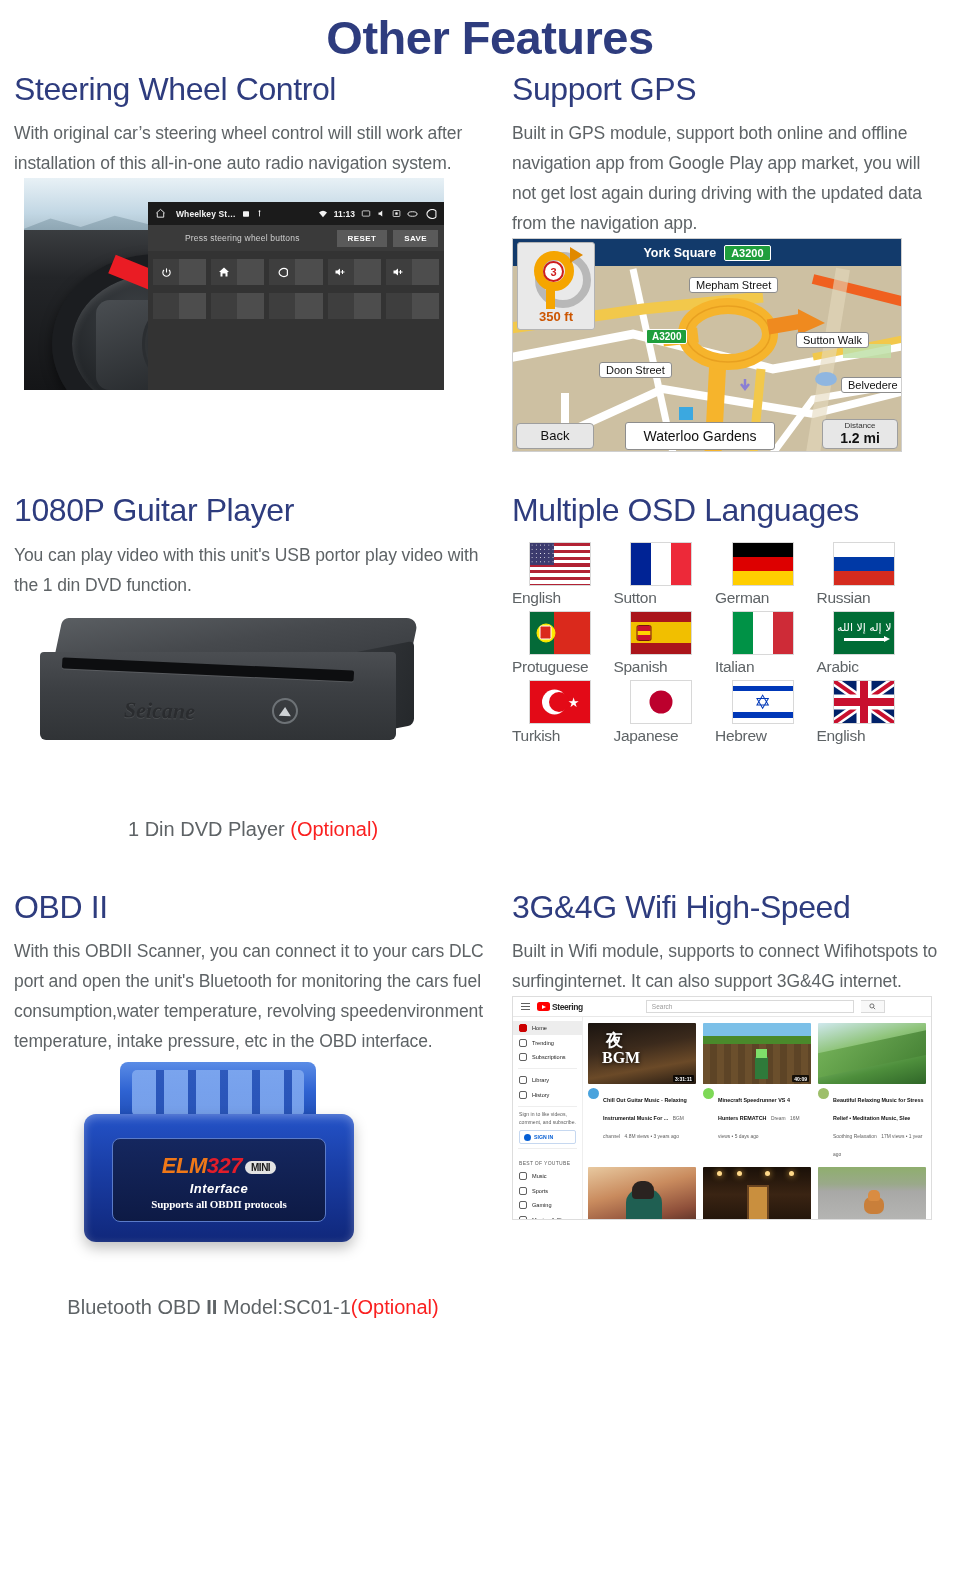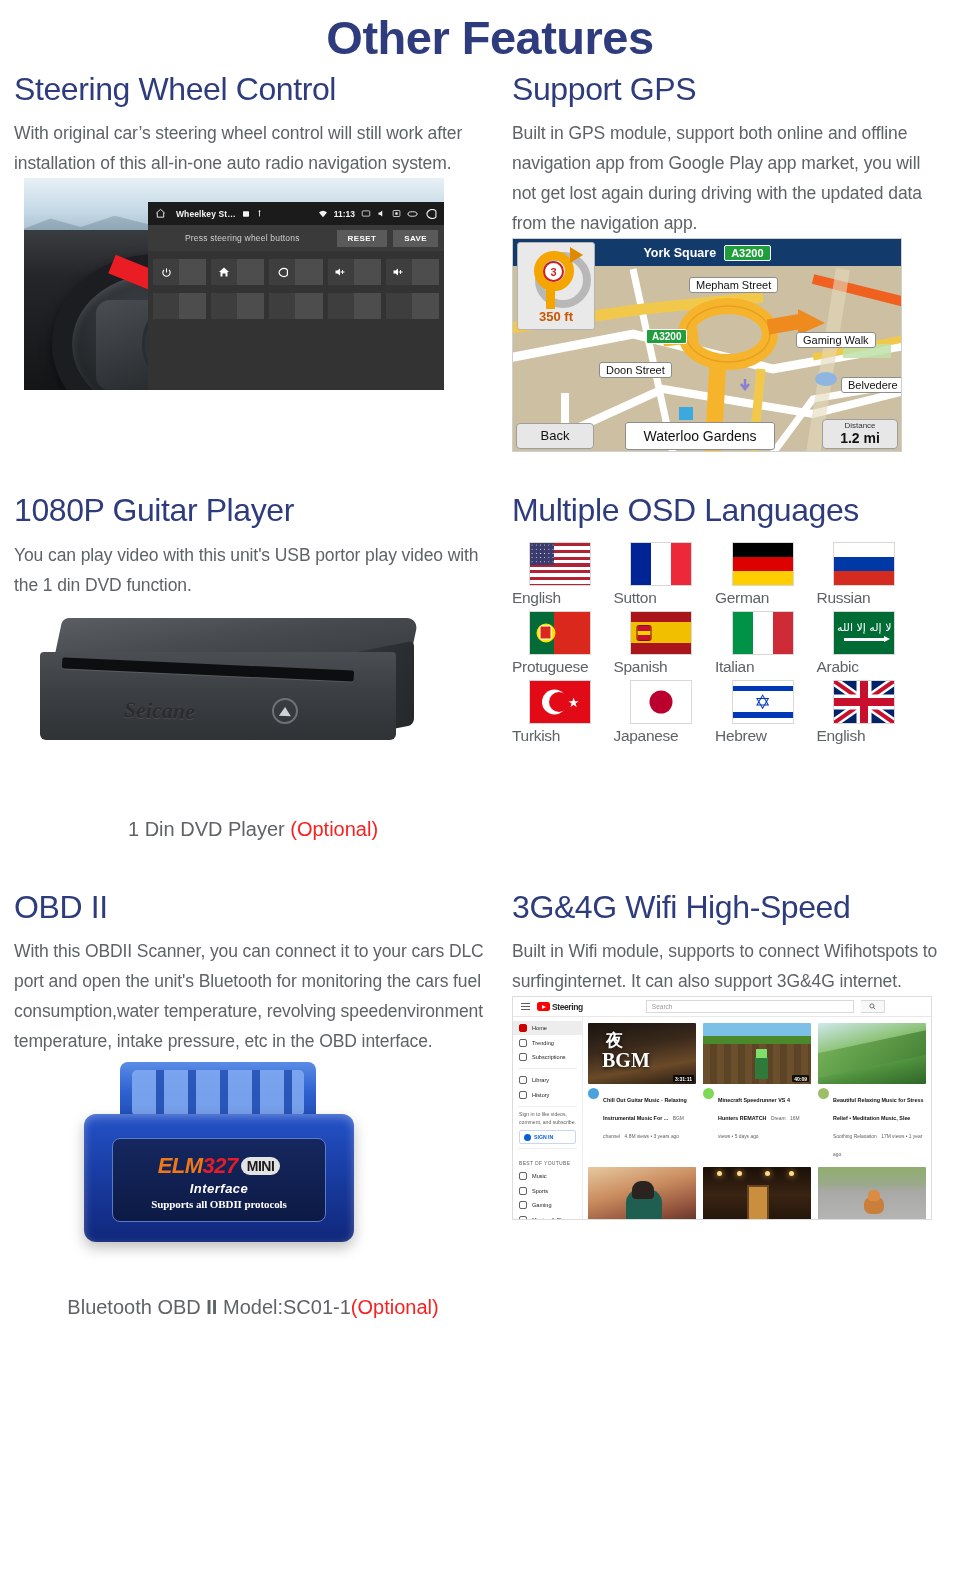--- a/index.html
+++ b/index.html
@@ -388,21 +388,21 @@
     background: linear-gradient(180deg,#15275f 0%, #0d1a45 100%);
     border-radius:8px;
     border:1.5px solid #5b7bc8;
     display:flex; flex-direction:column; align-items:center; justify-content:center;
     padding-top:2px;
   }
   .elm-l1 { font-size:22px; font-weight:bold; font-style:italic; letter-spacing:-.5px; }
   .elm-l1 .o { color:#f07818; }
   .elm-l1 .r { color:#e31d2a; }
   .elm-mini {
-    display:inline-block; background:#e3e3e3; color:#1a1a1a; font-size:14px; font-weight:bold;
+    display:inline-block; background:#e3e3e3; color:#1a1a1a; font-size:10px; font-weight:bold;
     padding:1px 6px; border-radius:9px; margin-left:3px; font-style:normal; vertical-align:2px;
   }
   .elm-l2 { color:#fff; font-size:13px; font-style:italic; font-weight:bold; margin-top:2px; letter-spacing:.5px;}
   .elm-l3 { color:#fff; font-size:11px; font-weight:bold; margin-top:2px; letter-spacing:-.1px;
             font-family:"Liberation Serif", serif;}
 
   
   .yt {
     position:relative; width:420px; height:224px;
     border:1px solid #dddddd; background:#fff; overflow:hidden;
@@ -463,21 +463,21 @@
   .yt-txt { flex:1; min-width:0;}
   .yt-title { font-size:5.4px; font-weight:bold; color:#0f0f0f; line-height:1.35; }
   .yt-chan { font-size:4.9px; color:#606060; margin-top:1.6px;}
   .yt-views { font-size:4.9px; color:#606060; margin-top:.8px;}
   .thumb-bgm { background: linear-gradient(170deg,#1a1410 0%,#3b2a1c 40%,#6b4a28 70%,#241a12 100%); }
   .thumb-bgm .cjk {
     position:absolute; left:18px; top:6px; color:#fff; font-size:17px; font-weight:bold;
     font-family:"DejaVu Sans", sans-serif; text-shadow:0 0 4px rgba(0,0,0,.8);
   }
   .thumb-bgm .bgm {
-    position:absolute; left:14px; top:26px; color:#fff; font-size:20px; font-weight:bold;
+    position:absolute; left:14px; top:26px; color:#fff; font-size:16px; font-weight:bold;
     font-family:"Liberation Serif", serif; text-shadow:0 1px 4px rgba(0,0,0,.9);
   }
   .thumb-mc { background: linear-gradient(180deg,#7cc0e8 0%, #7cc0e8 22%, #6b4f2c 22%, #4e3a20 100%); }
   .thumb-mc .ground { position:absolute; left:0; top:22%; width:100%; height:78%;
     background: repeating-linear-gradient(90deg,#6b4f2c 0 7px,#5d4426 7px 14px),
                 repeating-linear-gradient(0deg,#6b4f2c 0 7px,#5d4426 7px 14px); }
   .thumb-mc .grass { position:absolute; left:0; top:22%; width:100%; height:8px; background:#4a8a2b;}
   .thumb-mc .char { position:absolute; left:52px; top:34px; width:13px; height:22px; background:#2f7a3a;}
   .thumb-mc .char::before{content:"";position:absolute;left:1px;top:-8px;width:11px;height:9px;background:#7ee06a;}
   .thumb-green { background: linear-gradient(165deg,#cfe8ee 0%, #8fc47a 35%, #4e8f3c 70%, #2f6628 100%); }
@@ -676,21 +676,21 @@
 
         <div class="gps-turn">
           <div class="turn-ring"></div>
           <div class="turn-stem"></div>
           <div class="turn-arrow"></div>
           <div class="turn-num">3</div>
           <div class="turn-dist">350 ft</div>
         </div>
 
         <div class="map-label" style="left:176px; top:38px;">Mepham Street</div>
-        <div class="map-label" style="left:283px; top:93px;">Gaming Walk</div>
+        <div class="map-label" style="left:283px; top:93px;">Sutton Walk</div>
         <div class="map-label" style="left:86px; top:123px;">Doon Street</div>
         <div class="map-label" style="left:328px; top:138px;">Belvedere R</div>
         <div class="map-road-badge" style="left:133px; top:90px;">A3200</div>
 
         <div class="gps-back">Back</div>
         <div class="gps-wg">Waterloo Gardens</div>
         <div class="gps-dist">
           <div class="l1">Distance</div>
           <div class="l2">1.2 mi</div>
         </div>

